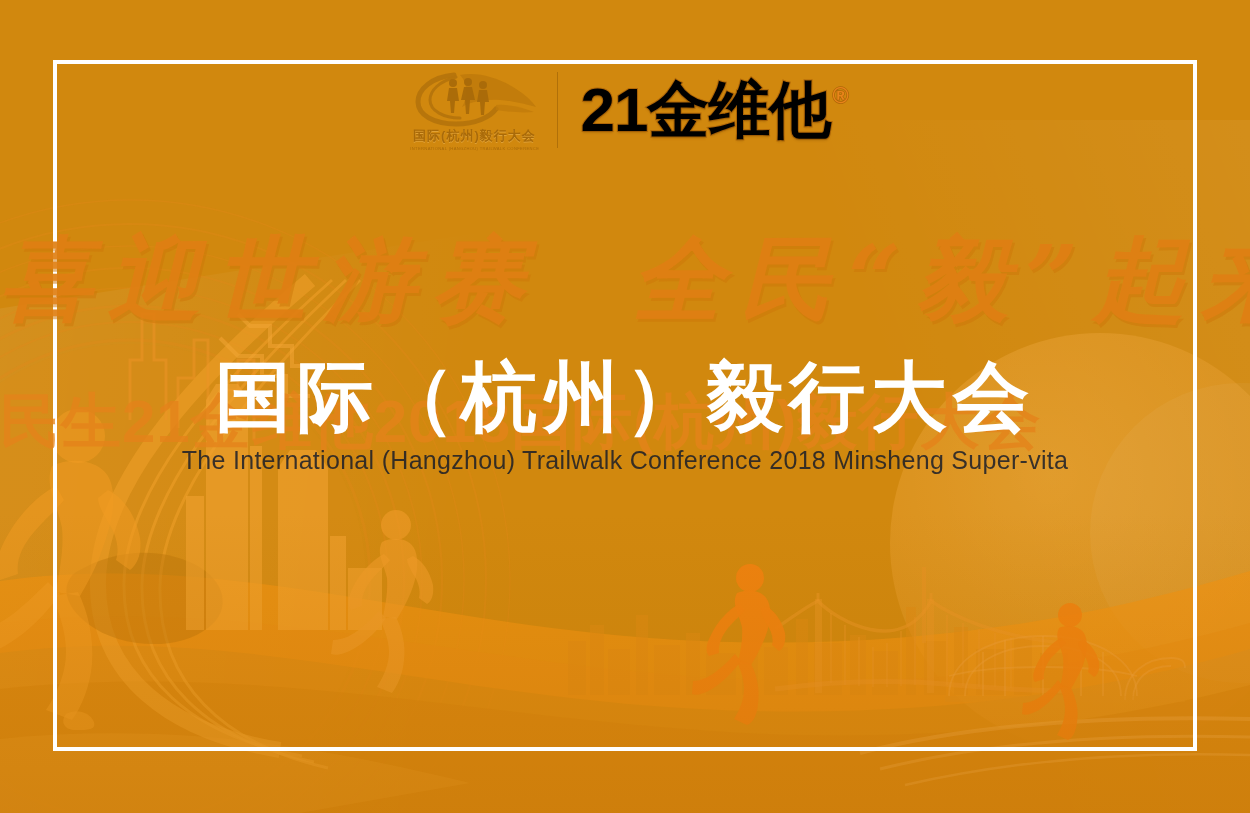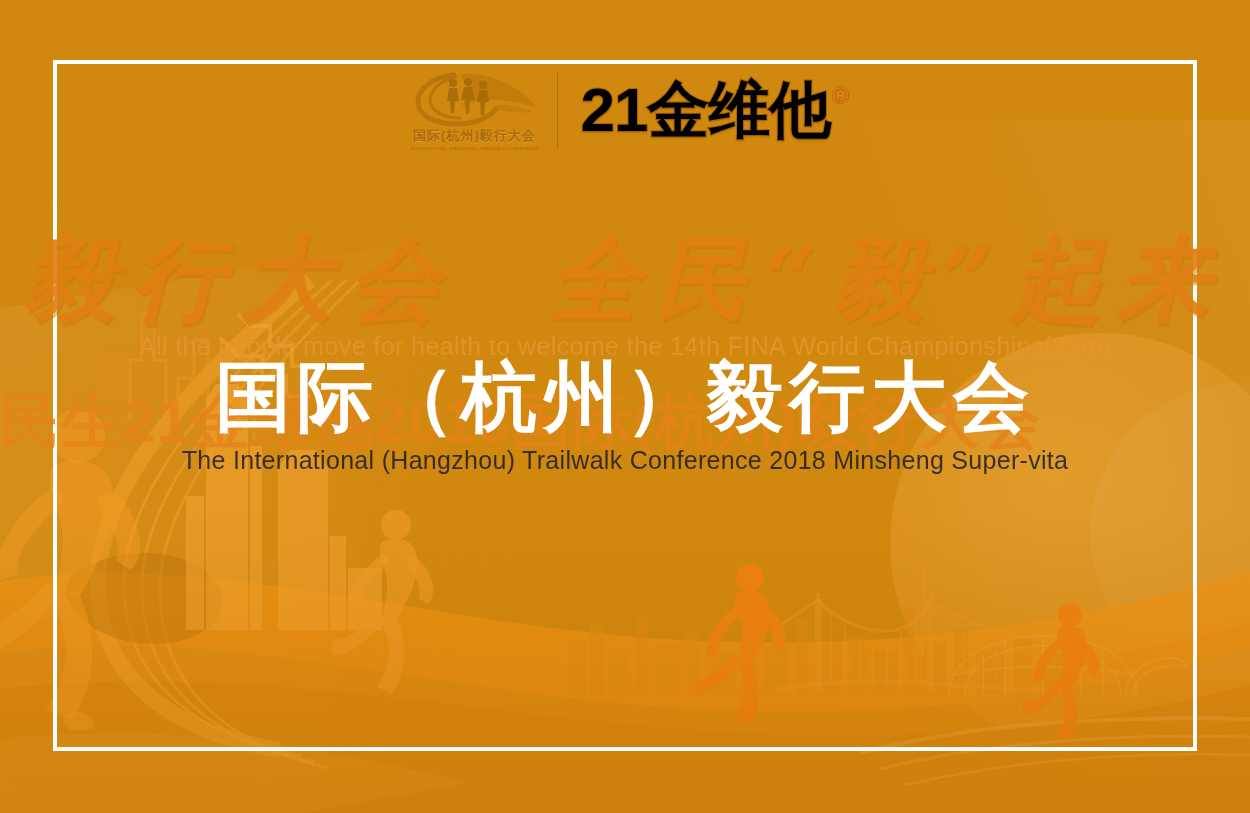--- a/index.html
+++ b/index.html
@@ -400,24 +400,23 @@
 
     <div id="logo-divider"></div>
 
     <div id="brand-block">
       <span id="brand-text">21金维他</span>
       <span id="brand-reg">®</span>
     </div>
   </div>
 
   <div id="slogan">
-    <span>毅行大会</span><span class="gap"> </span><span>全民“毅”起来</span>
+    <span>喜迎世游赛</span><span class="gap"> </span><span>全民“毅”起来</span>
   </div>
 
-  <div id="sub-en-1">All the people move for health to welcome the 14th FINA World Championships(25m)</div>
 
   <div id="ghost-cn">民生21金维他2018国际(杭州)毅行大会</div>
 
   <div id="sub-en-2">The International (Hangzhou) Trailwalk Conference 2018 Minsheng Super-vita</div>
 
   <div id="main-title">国际（杭州）毅行大会</div>
 
 </div>
 
 </body></html>

